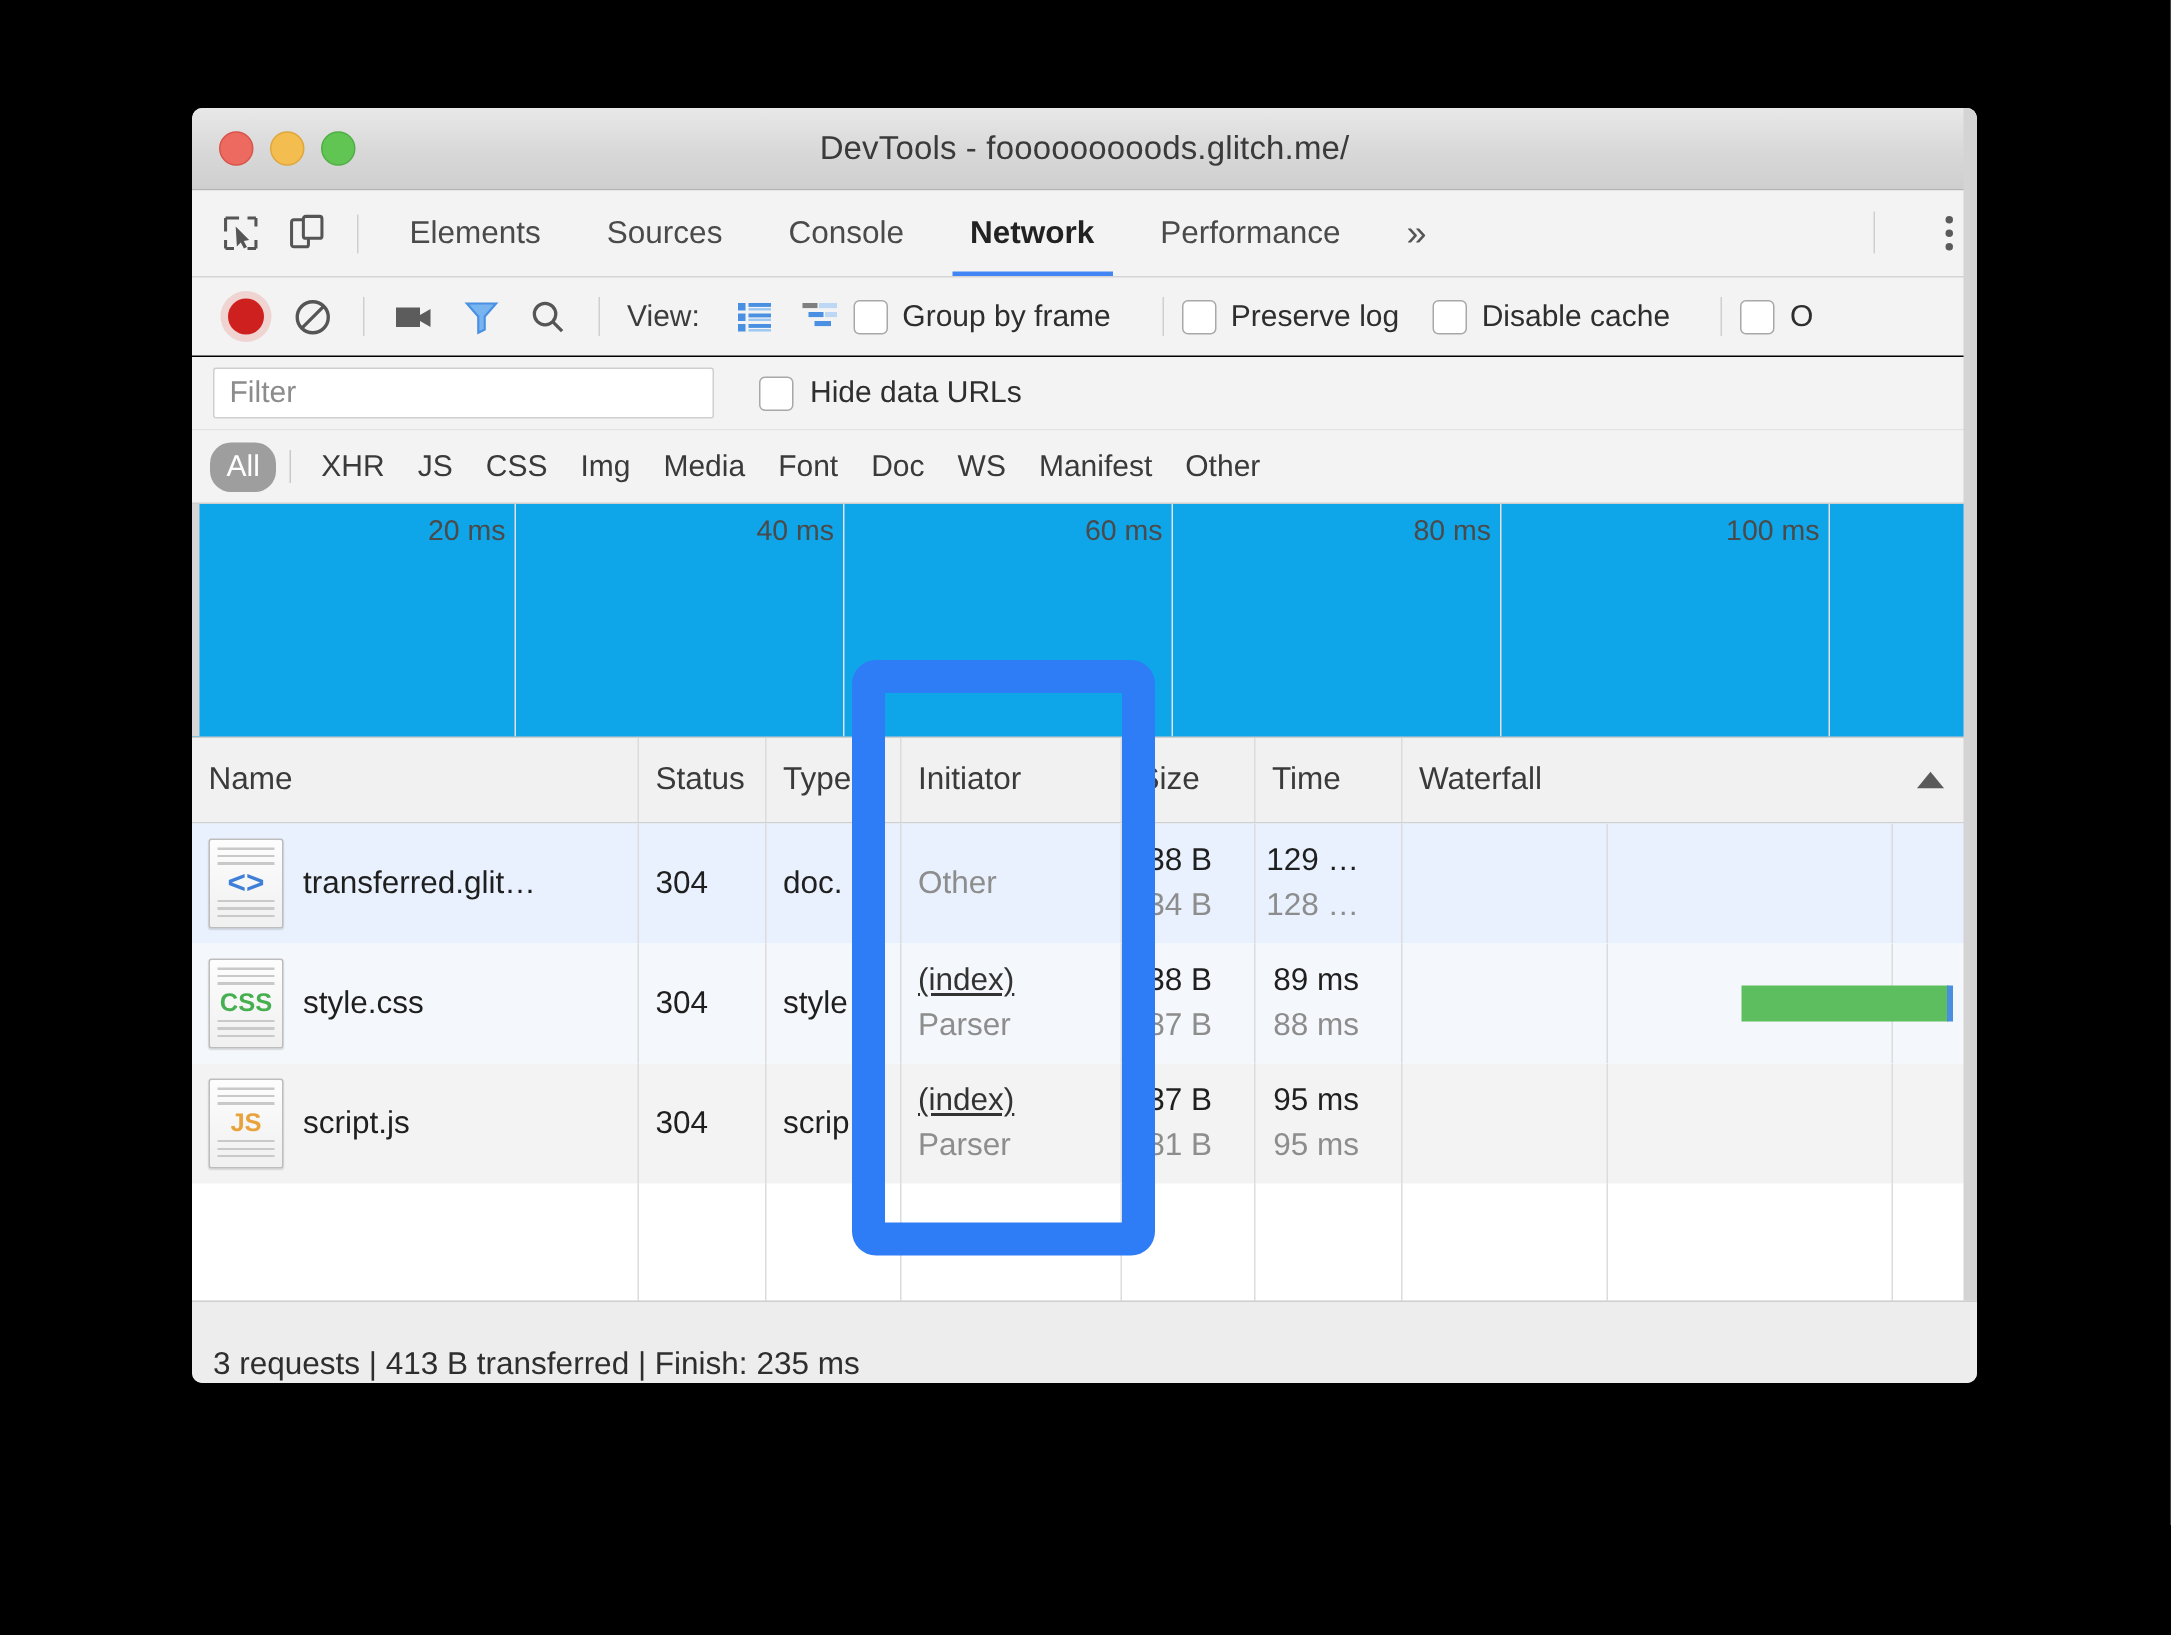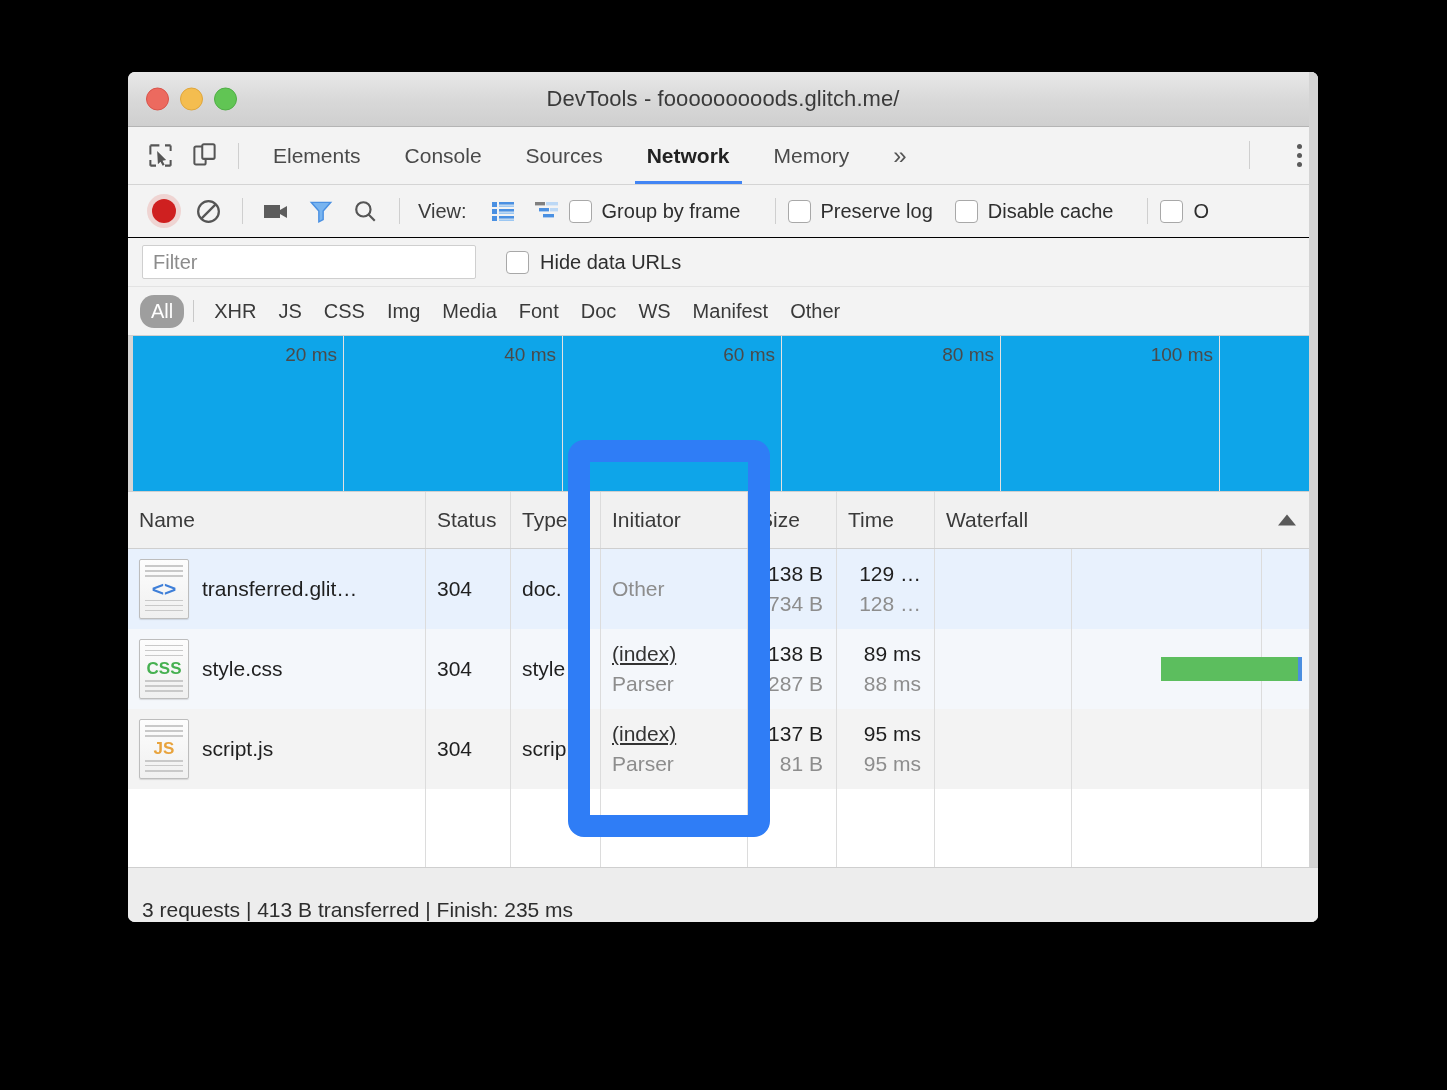--- a/index.html
+++ b/index.html
@@ -248,21 +248,21 @@
     box-sizing: border-box;
     flex: none;
     overflow: hidden;
     white-space: nowrap;
   }
   .cell.last { border-right: none; flex: 1; position: relative; padding:0;}
   .cell.stack {
     flex-direction: column;
     align-items: flex-end;
     justify-content: center;
-    padding-right: 13px;
+    padding-right: 28px;
     padding-left: 0;
     line-height: 1.42;
   }
   .sub { color: #8d8d8d; }
   .name-cell { gap: 13px; }
   .fileicon {
     width: 48px; height: 58px;
     background: linear-gradient(to bottom,#fdfdfd,#f0f0f0);
     border: 1px solid #bdbdbd;
     border-radius: 2px;
@@ -384,24 +384,24 @@
       </div>
       <div class="icon-btn">
         <svg width="27" height="27" viewBox="0 0 24 24">
           <rect x="3" y="4" width="10" height="16" rx="1.4" stroke="#555" stroke-width="1.8" fill="none"></rect>
           <rect x="10" y="2" width="11" height="13" rx="1.4" stroke="#555" stroke-width="1.8" fill="#f3f3f3"></rect>
         </svg>
       </div>
       <div class="vsep"></div>
       <div class="tabs">
         <div class="tab">Elements</div>
+        <div class="tab">Sources</div>
         <div class="tab">Console</div>
-        <div class="tab">Sources</div>
         <div class="tab active">Network</div>
-        <div class="tab">Memory</div>
+        <div class="tab">Performance</div>
         <div class="chev">»</div>
       </div>
       <div class="tabbar-sep-right"></div>
       <div class="kebab">
         <i></i>
           <i></i>
           <i></i>
       </div>
     </div>
 

